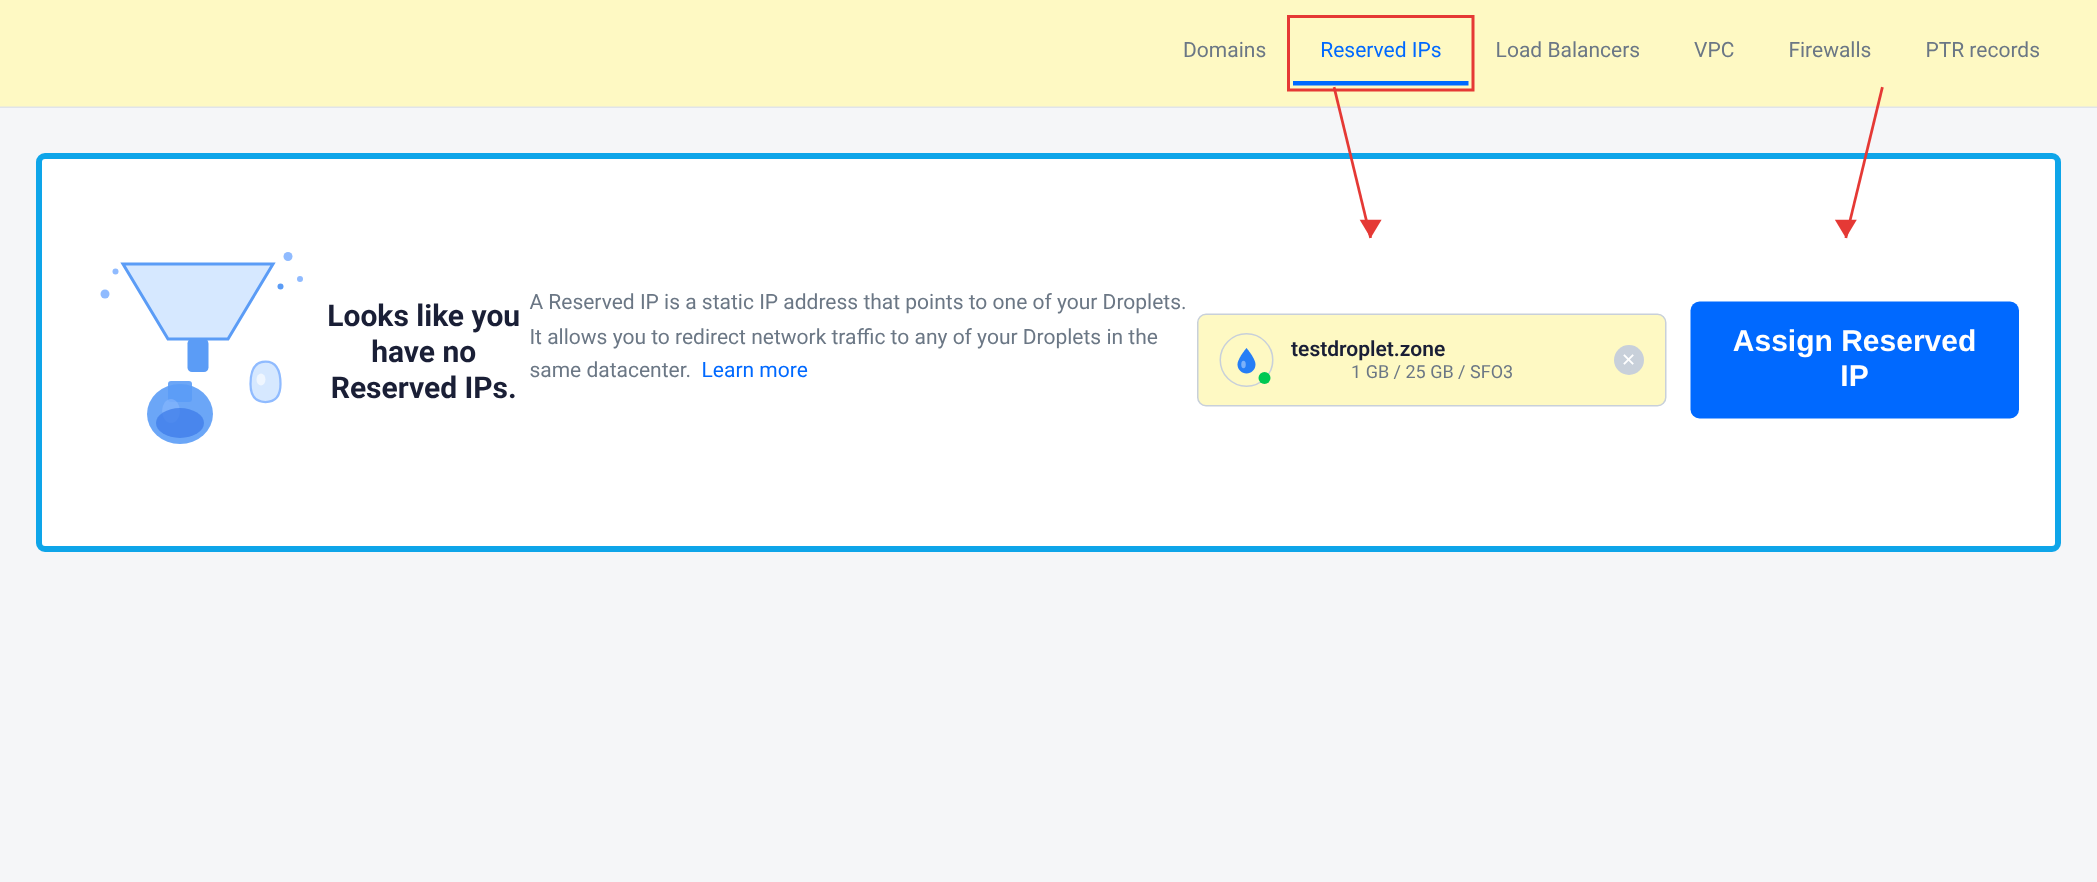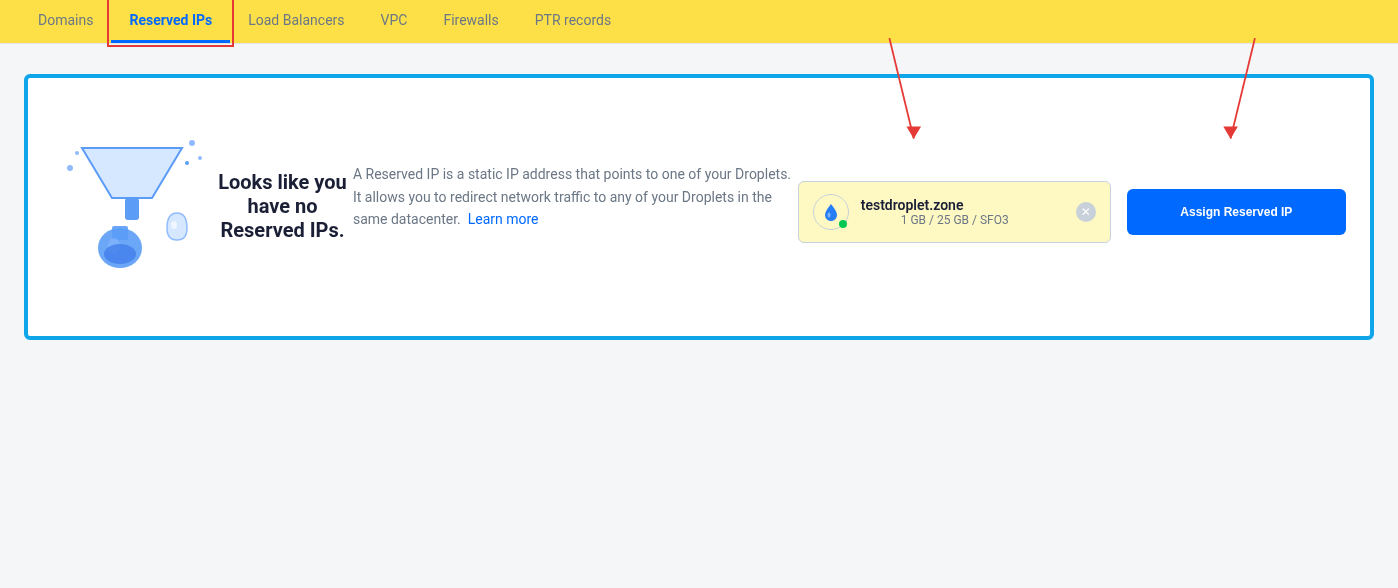--- a/index.html
+++ b/index.html
@@ -7,38 +7,39 @@
       font-family: -apple-system, BlinkMacSystemFont, 'Segoe UI', Roboto, sans-serif;
       background: #f5f6f8;
       min-height: 588px;
       min-width: 1398px;
     }
 
     
     .nav-tabs {
       display: flex;
       align-items: center;
-      background: #fde047;
+      background: #fef9c3;
       border-bottom: 1px solid #e0e4ea;
-      padding: 0 20px;
+      padding: 14px 20px;
       gap: 0;
+      justify-content: flex-end;
     }
     .nav-tab {
       padding: 12px 18px;
       font-size: 14px;
       color: #6b7785;
       cursor: pointer;
       border-bottom: 3px solid transparent;
       text-decoration: none;
       white-space: nowrap;
     }
     .nav-tab.active {
       color: #0069ff;
       border-bottom: 3px solid #0069ff;
-      font-weight: 700;
+      font-weight: 400;
       outline: 2px solid #e53935;
       outline-offset: 2px;
     }
 
     
     .main-content {
       padding: 30px 24px;
     }
 
     
@@ -146,21 +147,21 @@
     }
 
     
     .assign-btn {
       flex: 0 0 40%;
       background: #0069ff;
       color: #fff;
       border: none;
       border-radius: 6px;
       padding: 16px 24px;
-      font-size: 12px;
+      font-size: 20px;
       font-weight: 600;
       cursor: pointer;
       text-align: center;
     }
   </style>
 </head>
 <body>
 
 <nav class="nav-tabs">
   <a class="nav-tab">Domains</a>

